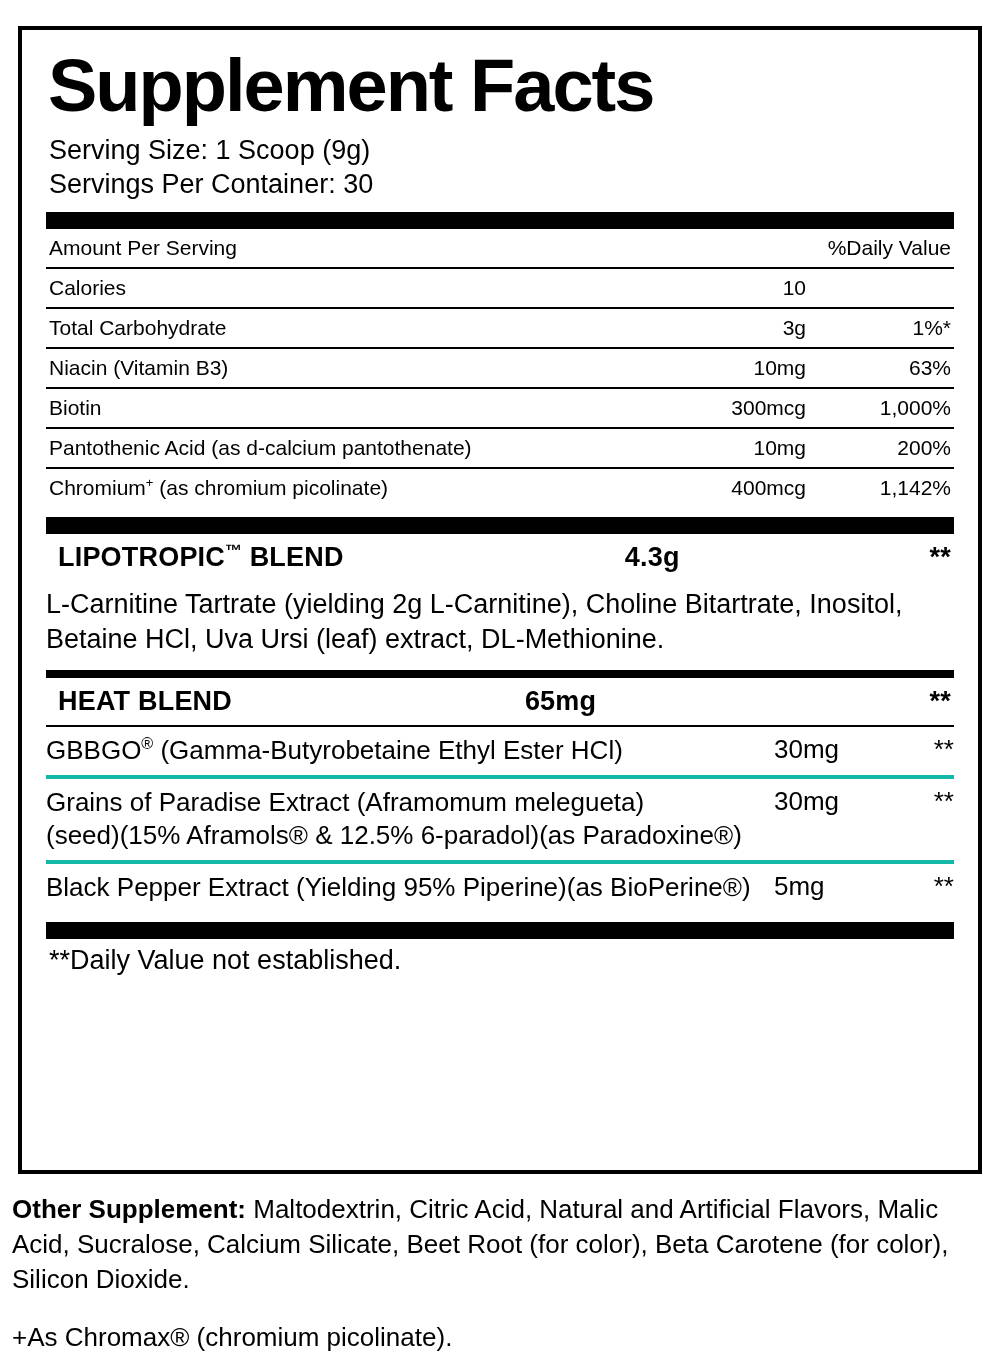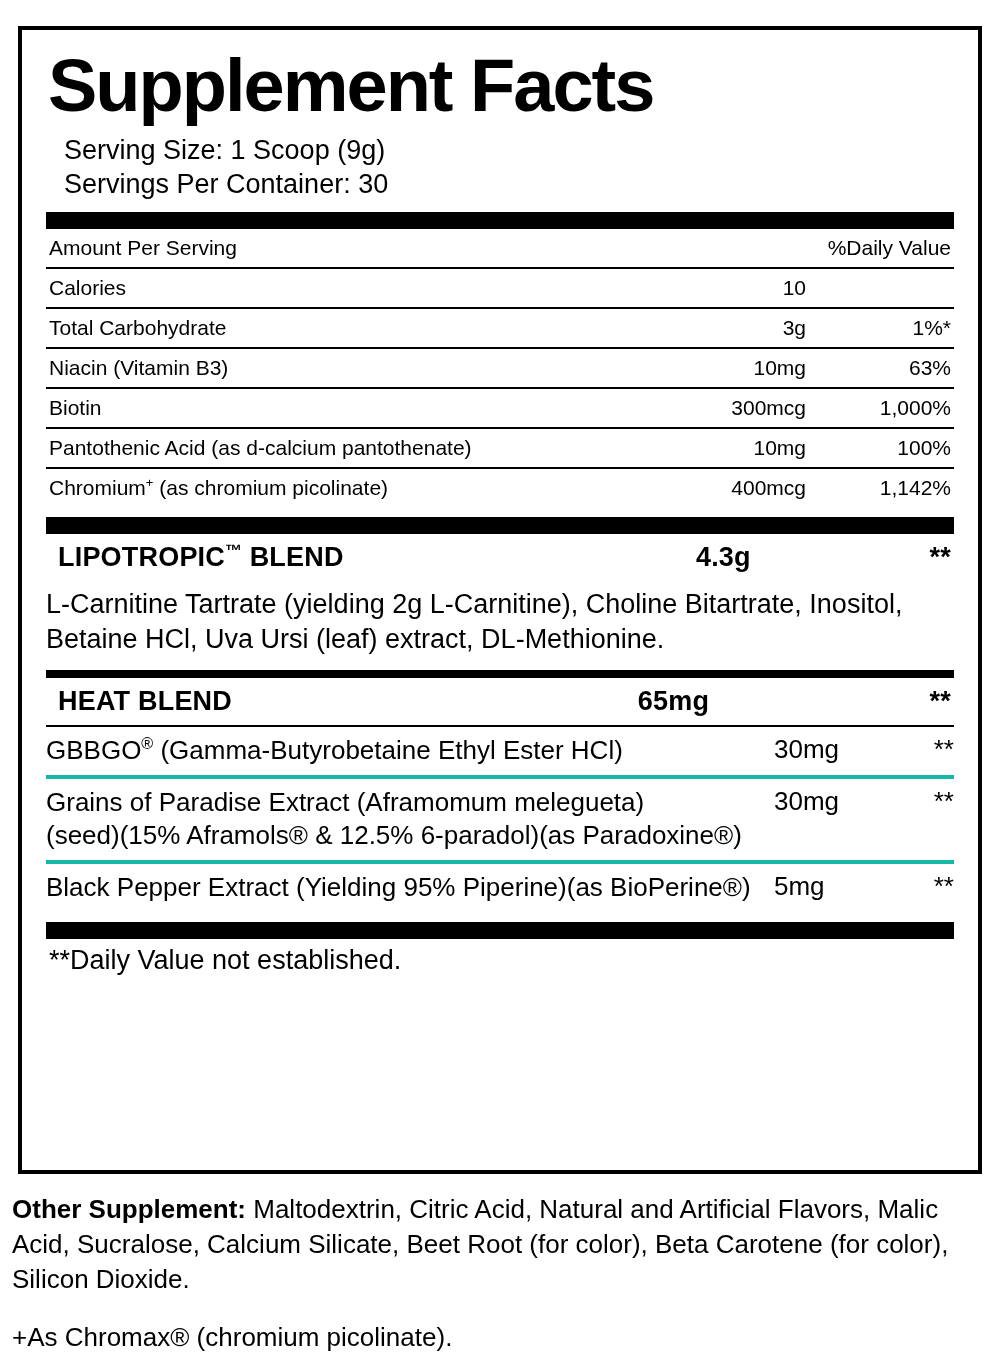--- a/index.html
+++ b/index.html
@@ -36,21 +36,21 @@
     font-size: 74px;
     line-height: 0.98;
     font-weight: 700;
     letter-spacing: -2.0px;
     margin: 6px 0 10px 2px;
     font-family: "Liberation Sans", sans-serif;
   }
   .serving-line {
     font-size: 27px;
     line-height: 1.28;
-    margin-left: 18px;
+    margin-left: 3px;
     font-weight: 400;
   }
   
   .rule-thick {
     height: 17px;
     background: #000;
     margin: 10px 0 0 0;
   }
   .rule-med {
     height: 8px;
@@ -87,21 +87,21 @@
   .blend td {
     padding: 8px 0 8px 0;
     vertical-align: top;
   }
   .blend-head td {
     font-weight: 700;
     font-size: 27px;
     letter-spacing: 0.2px;
   }
   .blend-head .b-name { padding-left: 12px; }
-  .blend-head .b-amt  { text-align: center; padding-right: 72px; white-space: nowrap; }
+  .blend-head .b-amt  { text-align: left; padding-right: 72px; white-space: nowrap; }
   .blend-head .b-dv   { text-align: right; width: 60px; padding-right: 3px; }
   .blend-body td {
     padding: 6px 0 12px 0;
   }
   .blend-desc {
     padding-left: 30px;
     font-size: 27px;
     line-height: 1.32;
     padding-right: 40px;
   }
@@ -178,21 +178,21 @@
         <td class="nut-dv">63%</td>
       </tr>
       <tr>
         <td class="nut-name">Biotin</td>
         <td class="nut-amt">300mcg</td>
         <td class="nut-dv">1,000%</td>
       </tr>
       <tr>
         <td class="nut-name">Pantothenic Acid (as d-calcium pantothenate)</td>
         <td class="nut-amt">10mg</td>
-        <td class="nut-dv">100%</td>
+        <td class="nut-dv">200%</td>
       </tr>
       <tr>
         <td class="nut-name"><span>Chromium</span><sup class="mark">+</sup><span> (as chromium picolinate)</span></td>
         <td class="nut-amt">400mcg</td>
         <td class="nut-dv">1,142%</td>
       </tr>
     </tbody>
       </table>
 
     <div class="rule-thick"></div>

